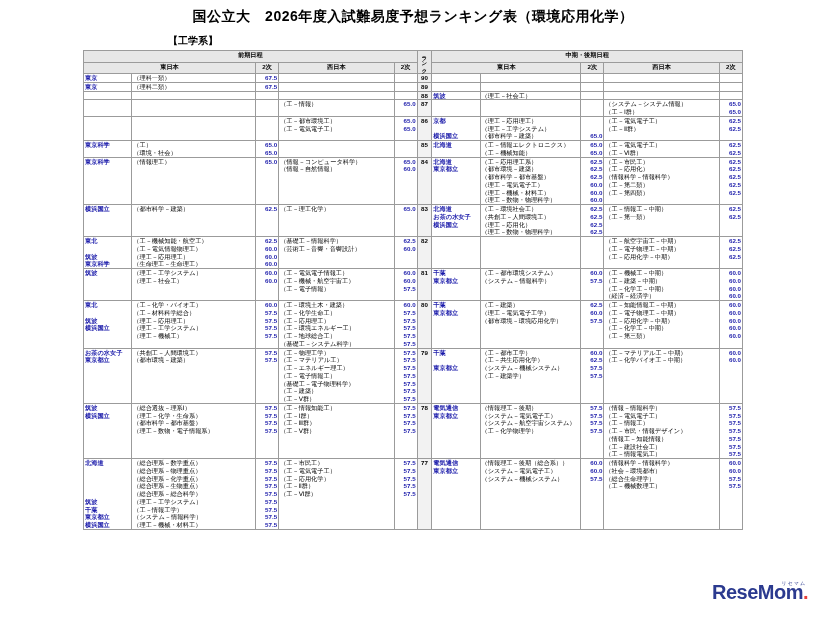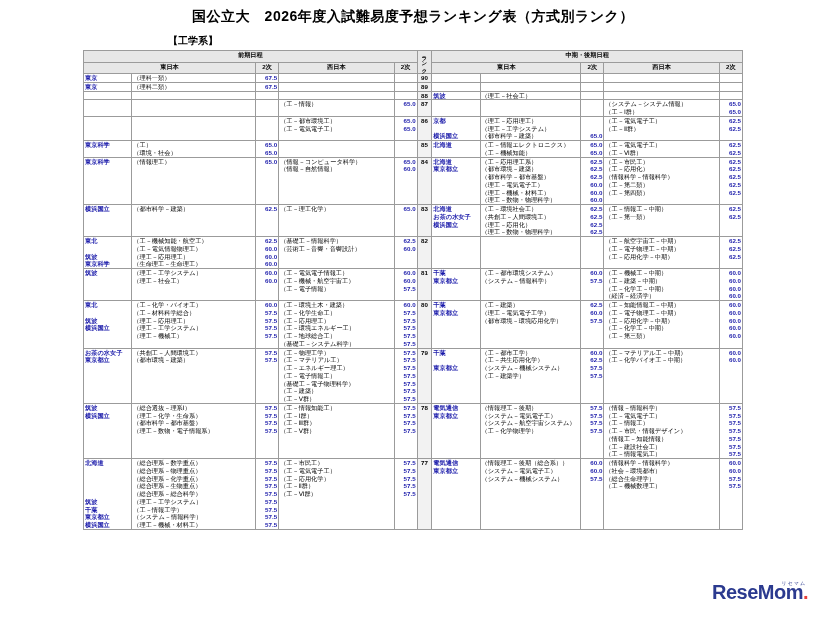--- a/index.html
+++ b/index.html
@@ -21,21 +21,21 @@
   .rowgrp > td{vertical-align:top;}
   .logo{position:absolute;right:18px;bottom:16px;font-size:20px;font-weight:bold;color:#2b3a8f;letter-spacing:-.5px;}
   .logo .dot{color:#e8403a;}
   .logoruby{position:absolute;right:20px;bottom:34px;font-size:5px;color:#2b3a8f;letter-spacing:1px;}
   .nij{writing-mode:vertical-rl;text-orientation:upright;font-size:5.5px;}
 </style>
 </head>
 <body>
 
 <div class="page">
-  <div class="title">国公立大　2026年度入試難易度予想ランキング表（方式別ランク）</div>
+  <div class="title">国公立大　2026年度入試難易度予想ランキング表（環境応用化学）</div>
   <div class="cat">【工学系】</div>
 
   <div class="tablewrap">
     <table class="main">
       <colgroup>
         <col style="width:46px">
           <col style="width:118px">
           <col style="width:22px">
         <col style="width:110px">
           <col style="width:22px">

